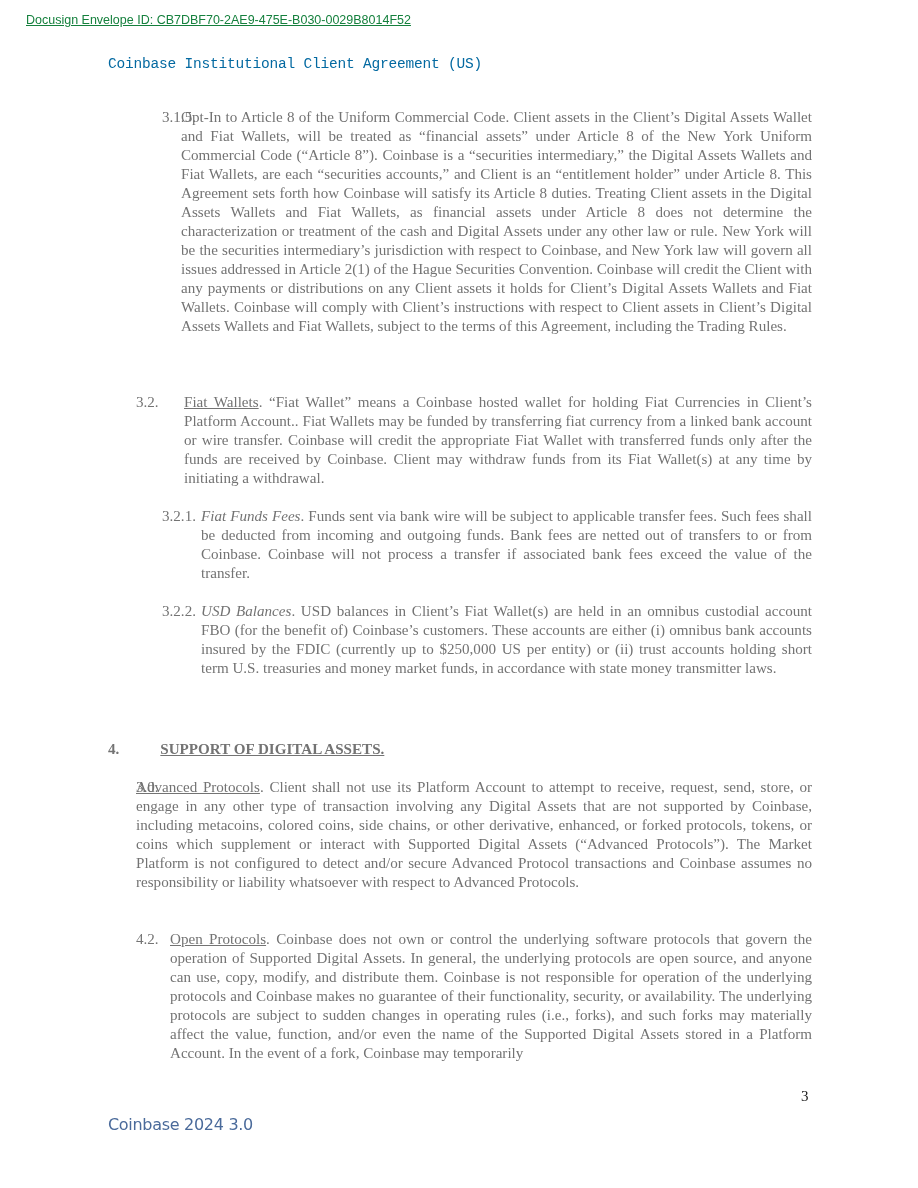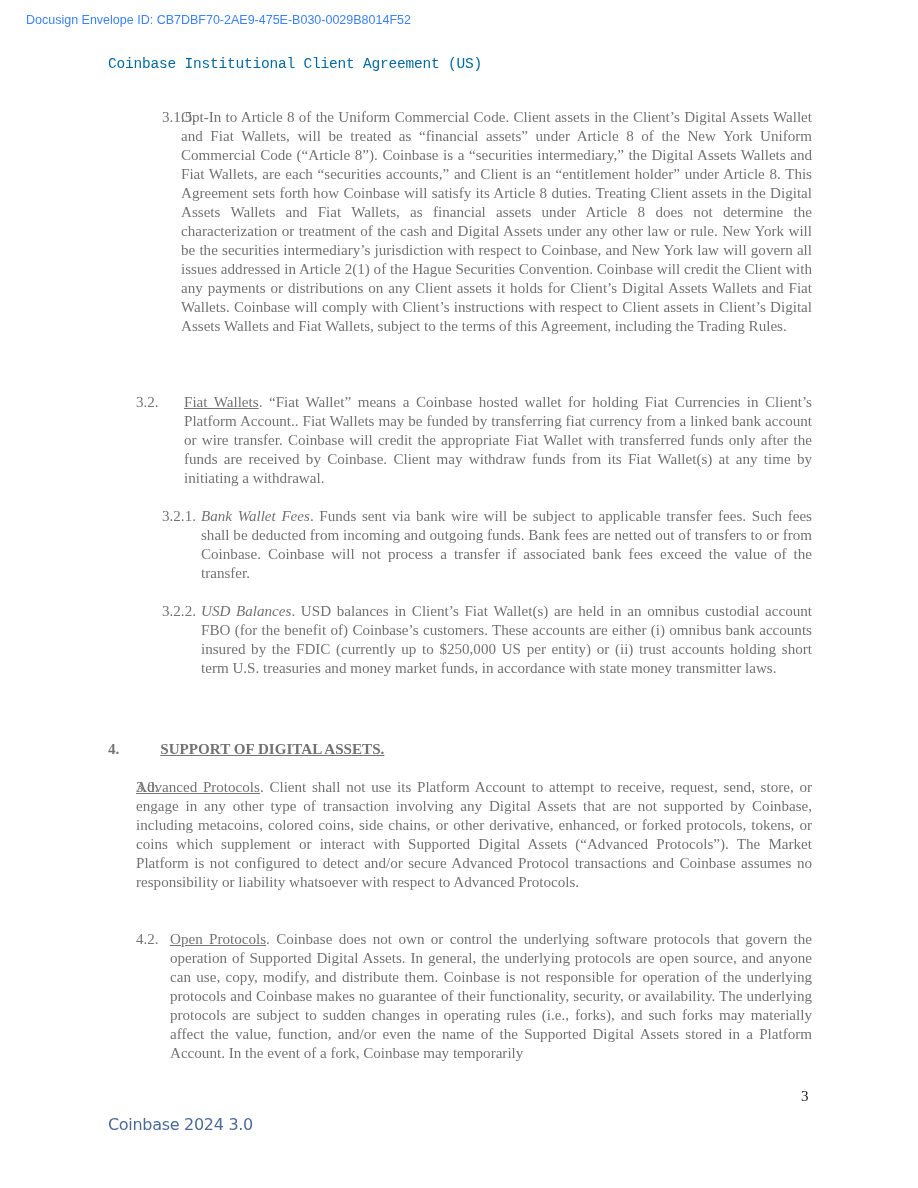--- a/index.html
+++ b/index.html
@@ -1,19 +1,19 @@
 <!DOCTYPE html>
 <html><head>
 <meta charset="utf-8">
 <style>
   html, body { margin: 0; padding: 0; background: #ffffff; }
   body { width: 918px; height: 1188px; position: relative; overflow: hidden; }
   .envelope {
     position: absolute; left: 26px; top: 13px;
-    font-family: "Liberation Sans", sans-serif; font-size: 12.5px; color: #3b82f6;
+    font-family: "Liberation Sans", sans-serif; font-size: 12.5px; color: #15803d; text-decoration: underline;
   }
   .doc-header {
     position: absolute; left: 108px; top: 56px;
     font-family: Liberation Mono, monospace; font-size: 14.5px; color: #0369a1;
     letter-spacing: -0.2px;
   }
   .body-text {
     font-family: "Liberation Serif", serif; font-size: 15.1px; line-height: 19px;
     color: #737373; text-align: justify;
   }
@@ -57,21 +57,21 @@
   <span class="content">Opt-In to Article 8 of the Uniform Commercial Code. Client assets in the Client’s Digital Assets Wallet and Fiat Wallets, will be treated as “financial assets” under Article 8 of the New York Uniform Commercial Code (“Article 8”). Coinbase is a “securities intermediary,” the Digital Assets Wallets and Fiat Wallets, are each “securities accounts,” and Client is an “entitlement holder” under Article 8. This Agreement sets forth how Coinbase will satisfy its Article 8 duties. Treating Client assets in the Digital Assets Wallets and Fiat Wallets, as financial assets under Article 8 does not determine the characterization or treatment of the cash and Digital Assets under any other law or rule. New York will be the securities intermediary’s jurisdiction with respect to Coinbase, and New York law will govern all issues addressed in Article 2(1) of the Hague Securities Convention. Coinbase will credit the Client with any payments or distributions on any Client assets it holds for Client’s Digital Assets Wallets and Fiat Wallets. Coinbase will comply with Client’s instructions with respect to Client assets in Client’s Digital Assets Wallets and Fiat Wallets, subject to the terms of this Agreement, including the Trading Rules.</span>
 </div>
 
 <div id="s32" class="item body-text">
   <span class="num">3.2.</span>
   <span class="content"><span class="u">Fiat Wallets</span><span>. “Fiat Wallet” means a Coinbase hosted wallet for holding Fiat Currencies in Client’s Platform Account.. Fiat Wallets may be funded by transferring fiat currency from a linked bank account or wire transfer. Coinbase will credit the appropriate Fiat Wallet with transferred funds only after the funds are received by Coinbase. Client may withdraw funds from its Fiat Wallet(s) at any time by initiating a withdrawal.</span></span>
 </div>
 
 <div id="s321" class="item body-text">
   <span class="num">3.2.1.</span>
-  <span class="content"><span class="i">Bank Wallet Fees</span><span>. Funds sent via bank wire will be subject to applicable transfer fees. Such fees shall be deducted from incoming and outgoing funds. Bank fees are netted out of transfers to or from Coinbase. Coinbase will not process a transfer if associated bank fees exceed the value of the transfer.</span></span>
+  <span class="content"><span class="i">Fiat Funds Fees</span><span>. Funds sent via bank wire will be subject to applicable transfer fees. Such fees shall be deducted from incoming and outgoing funds. Bank fees are netted out of transfers to or from Coinbase. Coinbase will not process a transfer if associated bank fees exceed the value of the transfer.</span></span>
 </div>
 
 <div id="s322" class="item body-text">
   <span class="num">3.2.2.</span>
   <span class="content"><span class="i">USD Balances</span><span>. USD balances in Client’s Fiat Wallet(s) are held in an omnibus custodial account FBO (for the benefit of) Coinbase’s customers. These accounts are either (i) omnibus bank accounts insured by the FDIC (currently up to $250,000 US per entity) or (ii) trust accounts holding short term U.S. treasuries and money market funds, in accordance with state money transmitter laws.</span></span>
 </div>
 
 <div id="s4" class="item body-text">
   <span>4.</span><span class="title">SUPPORT OF DIGITAL ASSETS.</span>
 </div>

